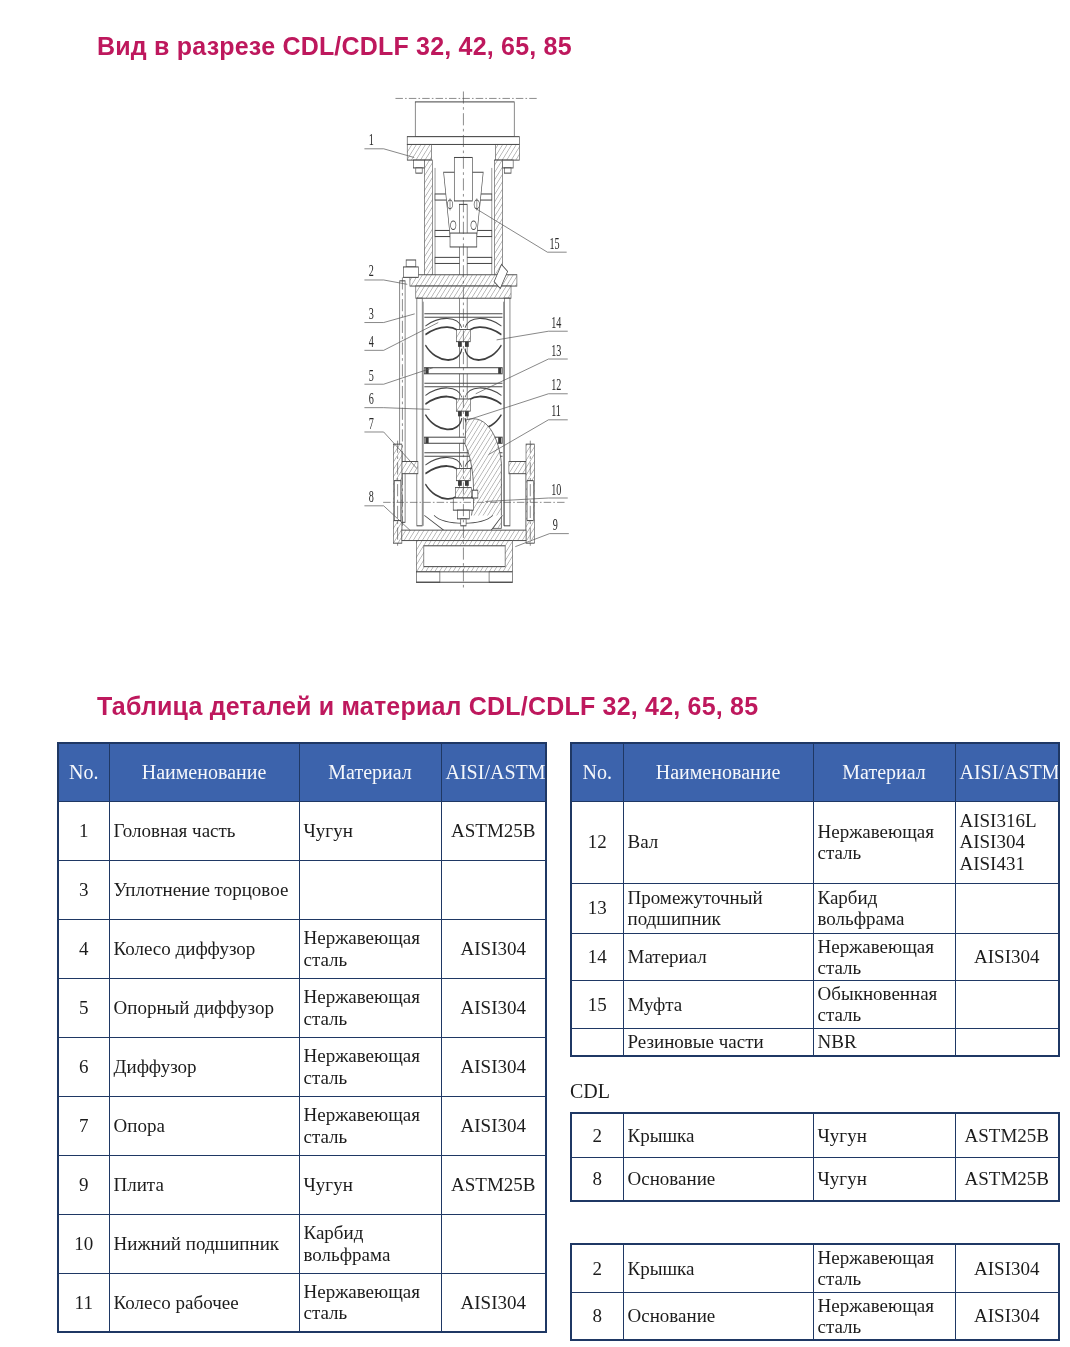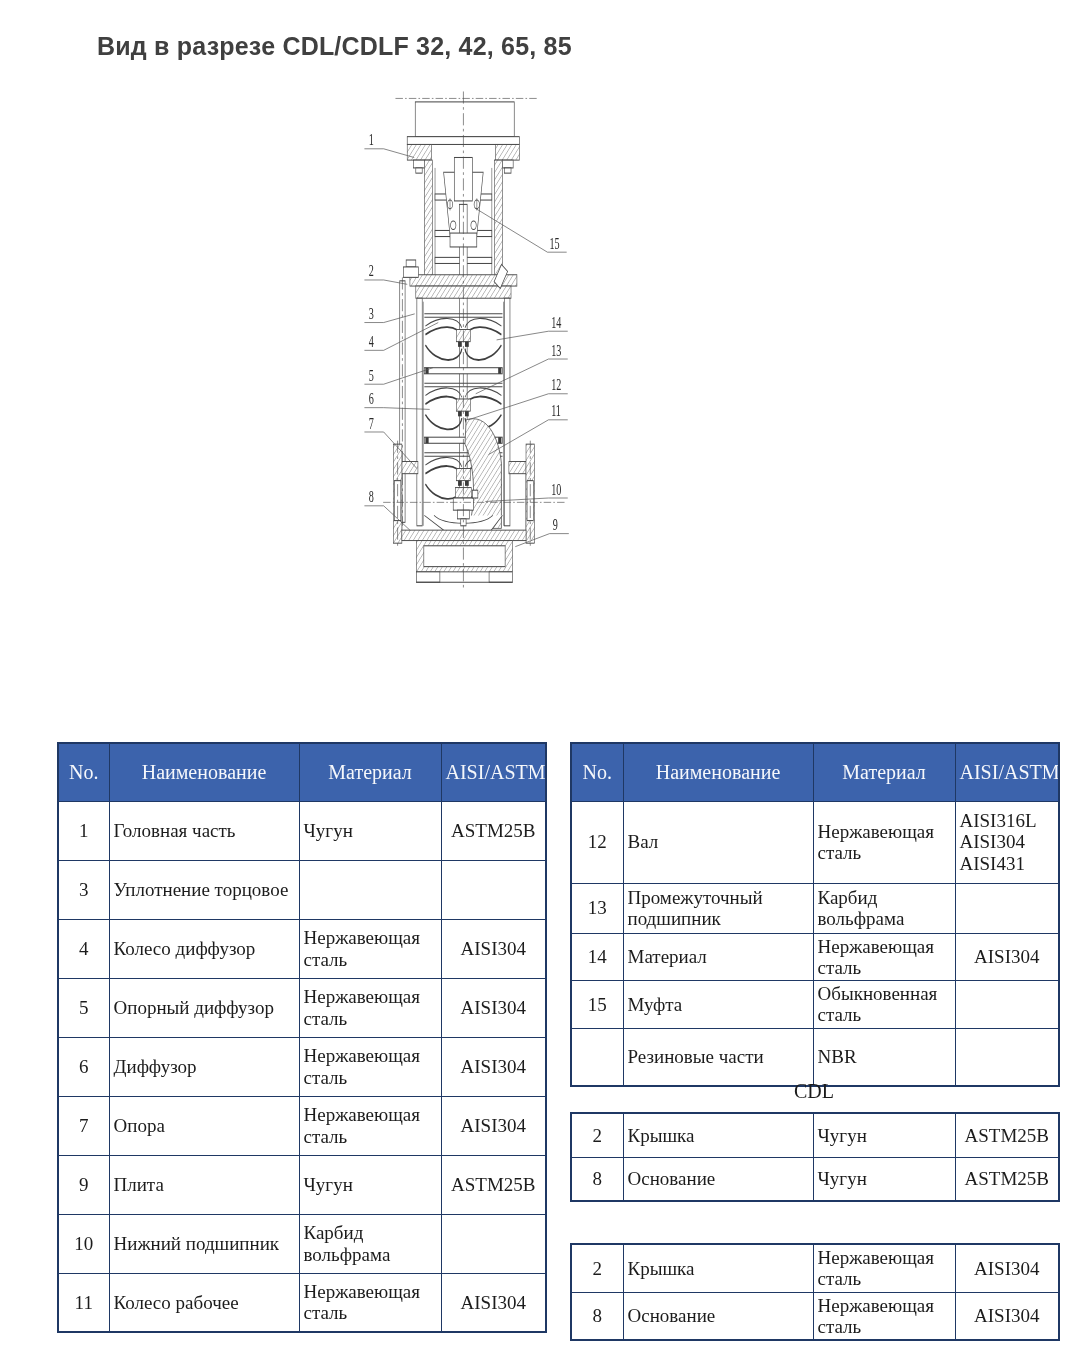--- a/index.html
+++ b/index.html
@@ -1,36 +1,36 @@
 <!DOCTYPE html>
 <html><head>
 <meta charset="utf-8">
 <style>
   html,body{margin:0;padding:0;background:#ffffff;}
   *{box-sizing:border-box;}
   .page{position:relative;width:1070px;height:1347px;background:#fff;overflow:hidden;
         font-family:"Liberation Serif", serif;color:#1c1c1c;}
   .title{position:absolute;left:97px;margin:0;
          font-family:"Liberation Sans", sans-serif;font-weight:700;
-         font-size:25px;color:#404040;letter-spacing:0.2px;}
+         font-size:25px;color:#be185d;letter-spacing:0.2px;}
   #title-drawing{top:32px;}
   #title-table{top:692px;}
 
   
   table.ptable{border-collapse:collapse;table-layout:fixed;position:absolute;
                border:2px solid #1F3864;background:#fff;}
   table.ptable th, table.ptable td{border:1px solid #1F3864;
                font-family:"Liberation Serif", serif;font-size:19px;line-height:1.12;
                vertical-align:middle;padding:2px 4px;overflow:hidden;}
   table.ptable th{background:#3C63AC;color:#f5f7fb;font-weight:normal;font-size:20px;
                text-align:center;border-color:#1F3864;}
   td.c{text-align:center;}
   td.l{text-align:left;padding-left:9px;}
   td.pre{white-space:pre-line;text-align:left;line-height:1.15;}
-  .sect-label{position:absolute;width:488px;text-align:center;
+  .sect-label{position:absolute;width:488px;text-align:left;
               font-family:"Liberation Serif", serif;font-size:20px;color:#1c1c1c;}
 
   
   svg text.callout{font-family:"Liberation Serif", serif;font-size:19px;fill:#2a2a2a;}
   .ln{stroke:#4a4a4a;fill:none;stroke-width:1.2;}
   .lnthin{stroke:#4a4a4a;fill:none;stroke-width:0.8;}
   .lnbold{stroke:#3f3f3f;fill:none;stroke-width:2.2;}
   .wh{fill:#ffffff;stroke:#4a4a4a;stroke-width:1.2;}
   .ha{fill:url(#hatch);stroke:#4a4a4a;stroke-width:1.1;}
   .cl{stroke:#4a4a4a;fill:none;stroke-width:0.9;stroke-dasharray:14 4 3 4;}
@@ -214,20 +214,21 @@
     <g>
       <text class="callout" x="719" y="556">10</text>
       <path class="leader" d="M750 560 H714 L596 564"></path>
     </g>
     <g>
       <text class="callout" x="722" y="597">9</text>
       <path class="leader" d="M752 601 H716 L652 616"></path>
     </g>
   </svg>
 
+  <h2 class="title" id="title-table">Таблица деталей и материал CDL/CDLF 32, 42, 65, 85</h2>
 
   <table class="ptable" style="left:57px;top:742px;width:488px;">
     <colgroup>
         <col style="width:51px">
         <col style="width:190px">
         <col style="width:142px">
         <col style="width:105px">
       </colgroup>
     <thead>
       <tr style="height:58px">
@@ -330,21 +331,21 @@
         <td class="l">Материал</td>
         <td class="l">Нержавеющая сталь</td>
         <td class="c">AISI304</td>
       </tr>
       <tr style="height:47px">
         <td class="c">15</td>
         <td class="l">Муфта</td>
         <td class="l">Обыкновенная сталь</td>
         <td class="c"></td>
       </tr>
-      <tr style="height:58px">
+      <tr style="height:28px">
         <td class="c"></td>
         <td class="l">Резиновые части</td>
         <td class="l">NBR</td>
         <td class="c"></td>
       </tr>
     </tbody>
   </table>
 
   <div class="sect-label" style="left:570px;top:1070px;height:42px;line-height:42px;">CDL</div>
   <table class="ptable" style="left:570px;top:1112px;width:488px;">

